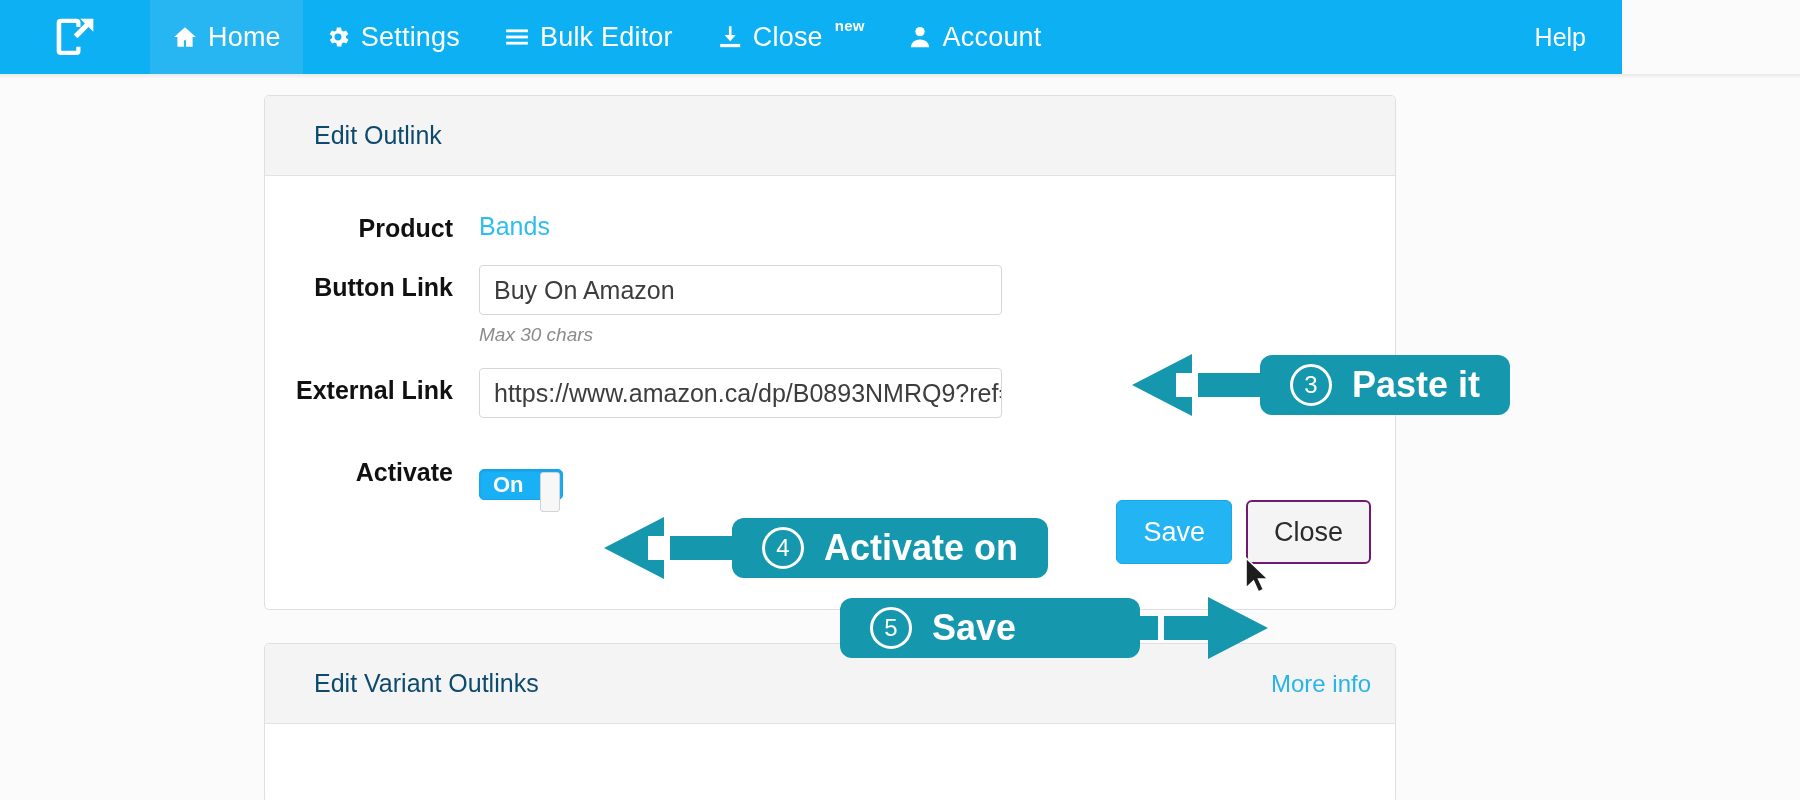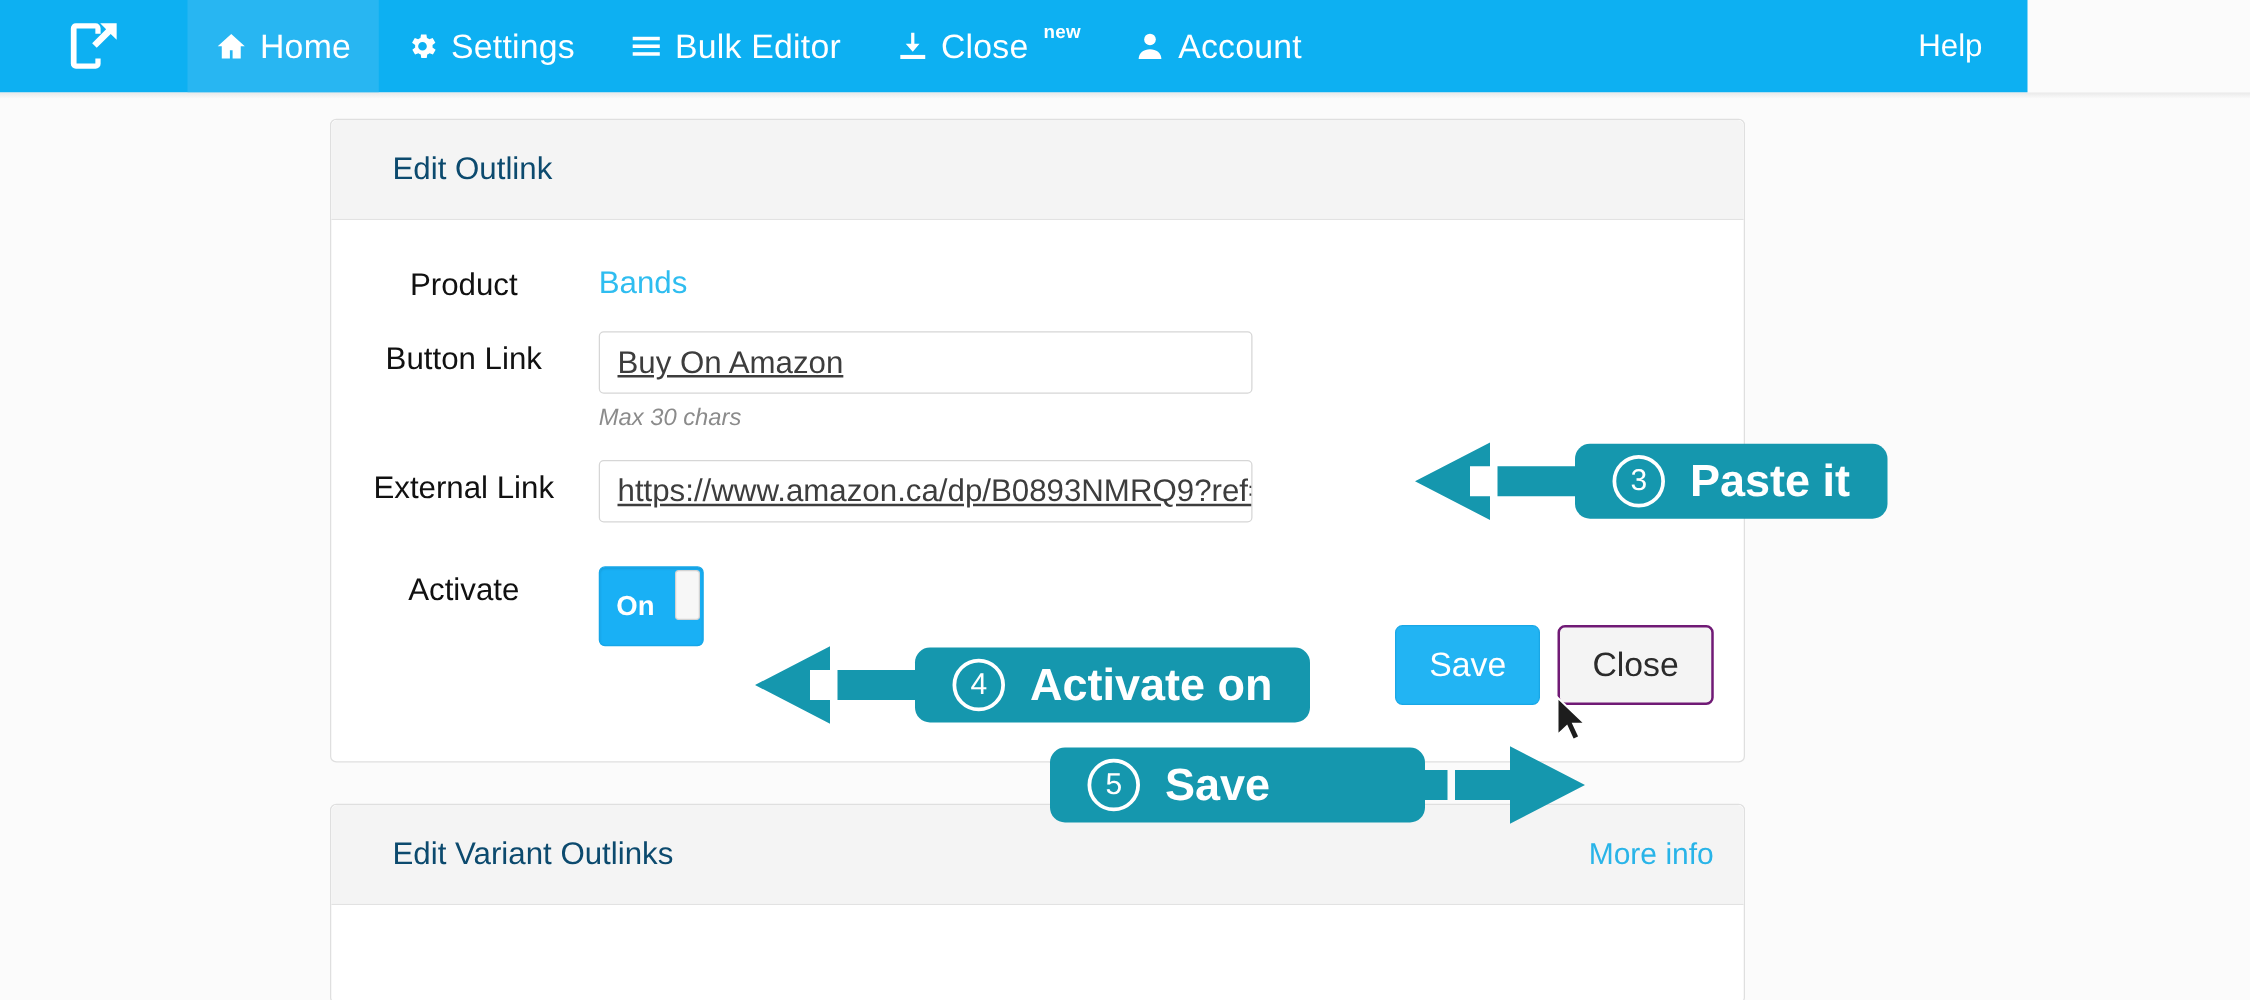--- a/index.html
+++ b/index.html
@@ -57,47 +57,46 @@
   .panel-head-title { font-size: 25px; color: #0c4a6e; margin-left: 25px; }
   .panel-head-link {
     margin-left: auto; font-size: 24px; color: #29b4e8; cursor: pointer;
   }
 
   .panel-body { padding: 30px 24px 0 24px; }
 
   
   .frow { display: flex; align-items: flex-start; margin-bottom: 22px; }
   .flabel {
-    width: 190px; text-align: center; padding-right: 26px;
-    font-size: 25px; font-weight: normal; color: #111111;
+    width: 190px; text-align: right; padding-right: 26px;
+    font-size: 25px; font-weight: bold; color: #111111;
     padding-top: 8px; white-space: nowrap;
   }
   .fctl { flex: 1; position: relative; }
 
   .link-value { font-size: 25px; color: #2fbdf0; padding-top: 6px; cursor: pointer; display: inline-block; }
 
   .textbox {
     width: 523px; height: 50px;
     border: 1px solid #d6d6d6; border-radius: 4px;
     background: #ffffff;
     font-family: "Liberation Sans", sans-serif;
     font-size: 25px; color: #3d3d3d;
     padding: 0 14px;
     overflow: hidden; white-space: nowrap;
     display: flex; align-items: center;
     cursor: text;
-    text-decoration: underline;
   }
   .helper { font-size: 19px; color: #8b8b8b; margin-top: 9px; font-style: italic; }
 
   
   .toggle {
-    width: 84px; height: 64px; border-radius: 5px;
+    width: 84px; height: 31px; border-radius: 5px;
     background: #19b0f5; border: 1px solid #16a6e8;
-    position: relative; cursor: pointer; margin-top: 3px;
+    position: relative; cursor: pointer; margin-top: 19px;
     box-shadow: inset 0 1px 2px rgba(0,0,0,.12);
   }
   .toggle-label {
     position: absolute; left: 13px; top: 50%; transform: translateY(-50%);
     color: #ffffff; font-size: 22px; font-weight: bold;
   }
   .toggle-knob {
     position: absolute; right: 2px; top: 2px;
     width: 20px; height: 40px; border-radius: 3px;
     background: #f7f7f7; border: 1px solid #d3d3d3;

